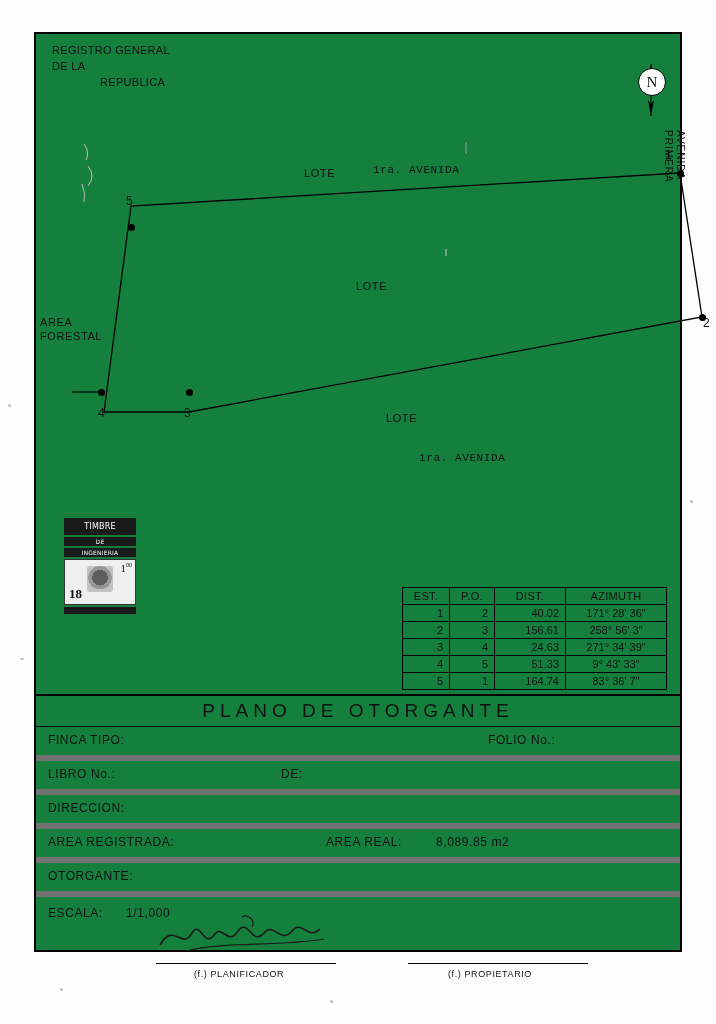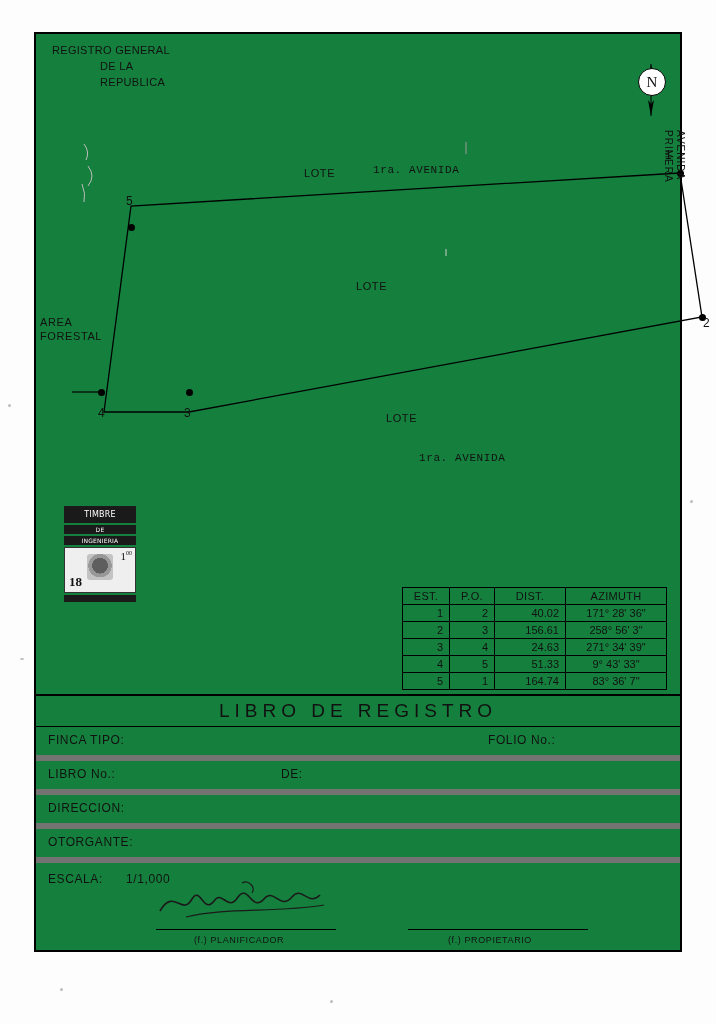--- a/index.html
+++ b/index.html
@@ -42,21 +42,21 @@
   }
   .reg-head {
     position: absolute;
     left: 16px;
     top: 8px;
     font-size: 11px;
     line-height: 16px;
     letter-spacing: .3px;
     white-space: nowrap;
   }
-  .reg-head .l2 { margin-left: 48px; }
+  .reg-head .l2 { }
   .reg-head .l3 { margin-left: 48px; }
 
   .label {
     position: absolute;
     font-size: 11px;
     letter-spacing: .6px;
     white-space: nowrap;
   }
   .vert {
     position: absolute;
@@ -102,21 +102,21 @@
     background:#fff;
     text-align: center;
     font-size: 15px;
     line-height: 26px;
     font-family: "Liberation Serif", serif;
   }
   
   .stamp {
     position: absolute;
     left: 28px;
-    top: 472px;
+    top: 484px;
     width: 72px;
     height: 96px;
     overflow: hidden;
   }
   .stamp .band {
     background: #1a1a1a;
     color: #fff;
     font-size: 6px;
     letter-spacing: .2px;
     text-align: center;
@@ -379,41 +379,47 @@
             <td class="po">1</td>
             <td class="dist">164.74</td>
             <td class="az">83° 36' 7"</td>
           </tr>
         </tbody>
       </table>
     </div>
 
     <div class="titleblock">
 
-      <div class="tb-title">LIBRO  DE  REGISTRO</div>
+      <div class="tb-title">PLANO  DE  OTORGANTE</div>
 
       <div class="tb-row">
         <span class="c" style="left:12px;">FINCA TIPO:</span>
         <span class="c" style="left:110px;"></span>
         <span class="c" style="left:452px;">FOLIO No.:</span>
         <span class="c" style="left:545px;"></span>
       </div>
 
       <div class="tb-row">
         <span class="c" style="left:12px;">LIBRO No.:</span>
         <span class="c" style="left:110px;"></span>
         <span class="c" style="left:245px;">DE:</span>
         <span class="c" style="left:290px;"></span>
       </div>
 
       <div class="tb-row">
         <span class="c" style="left:12px;">DIRECCION:</span>
         <span class="c" style="left:120px;"></span>
       </div>
 
+      <div class="tb-row">
+        <span class="c" style="left:12px;">AREA  REGISTRADA:</span>
+        <span class="c" style="left:190px;"></span>
+        <span class="c" style="left:290px;">AREA  REAL:</span>
+        <span class="c" style="left:400px;">8,089.85 m2</span>
+      </div>
 
       <div class="tb-row">
         <span class="c" style="left:12px;">OTORGANTE:</span>
         <span class="c" style="left:130px;"></span>
       </div>
 
       <div class="tb-row tall" style="border-bottom:none;">
         <span class="c" style="left:12px;">ESCALA:</span>
         <span class="c" style="left:90px;">1/1,000</span>
       </div>

